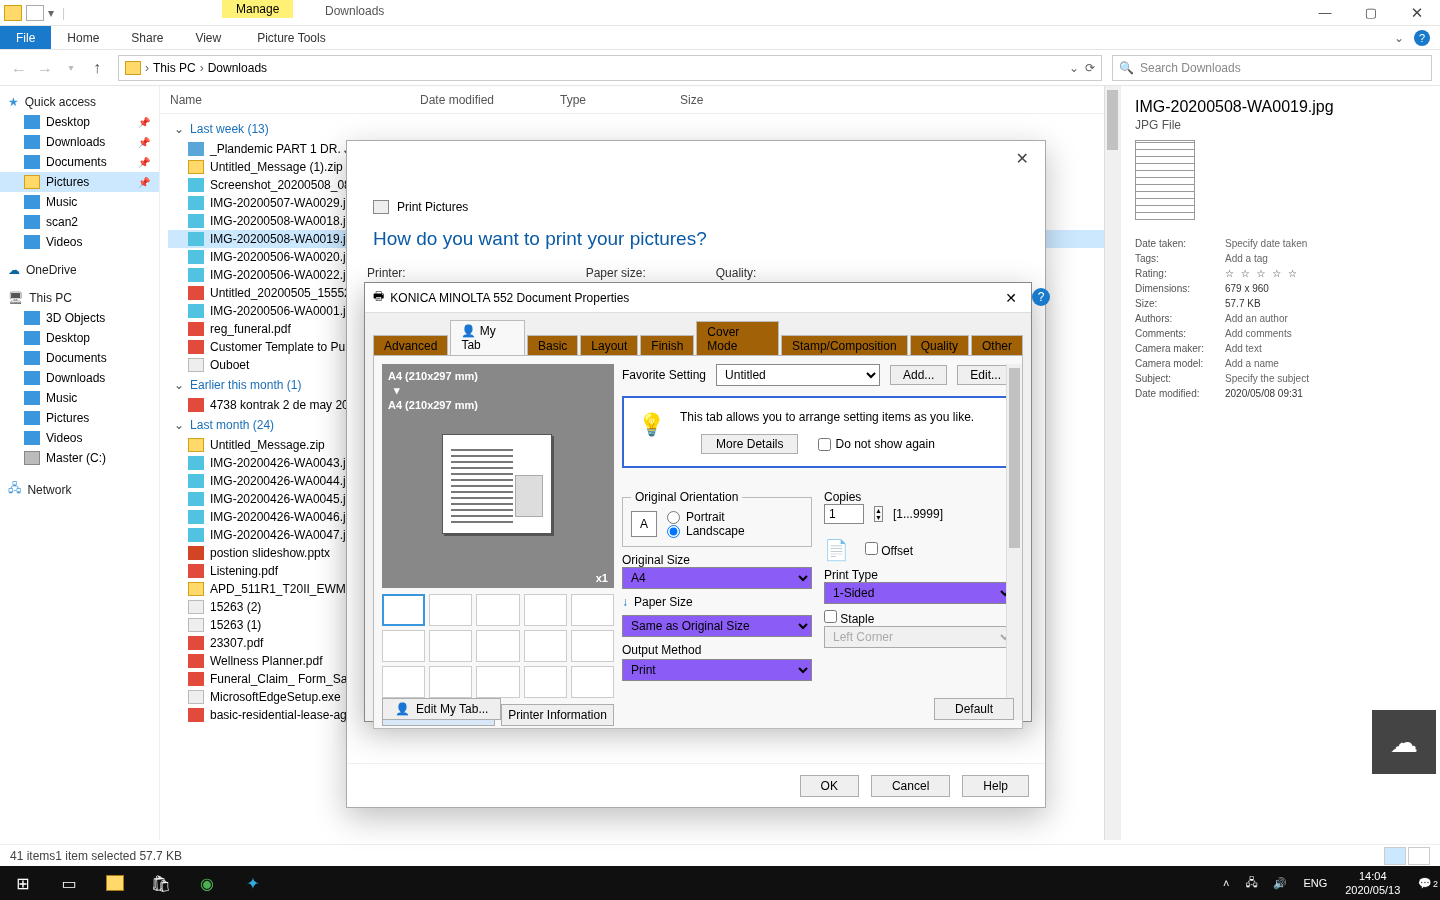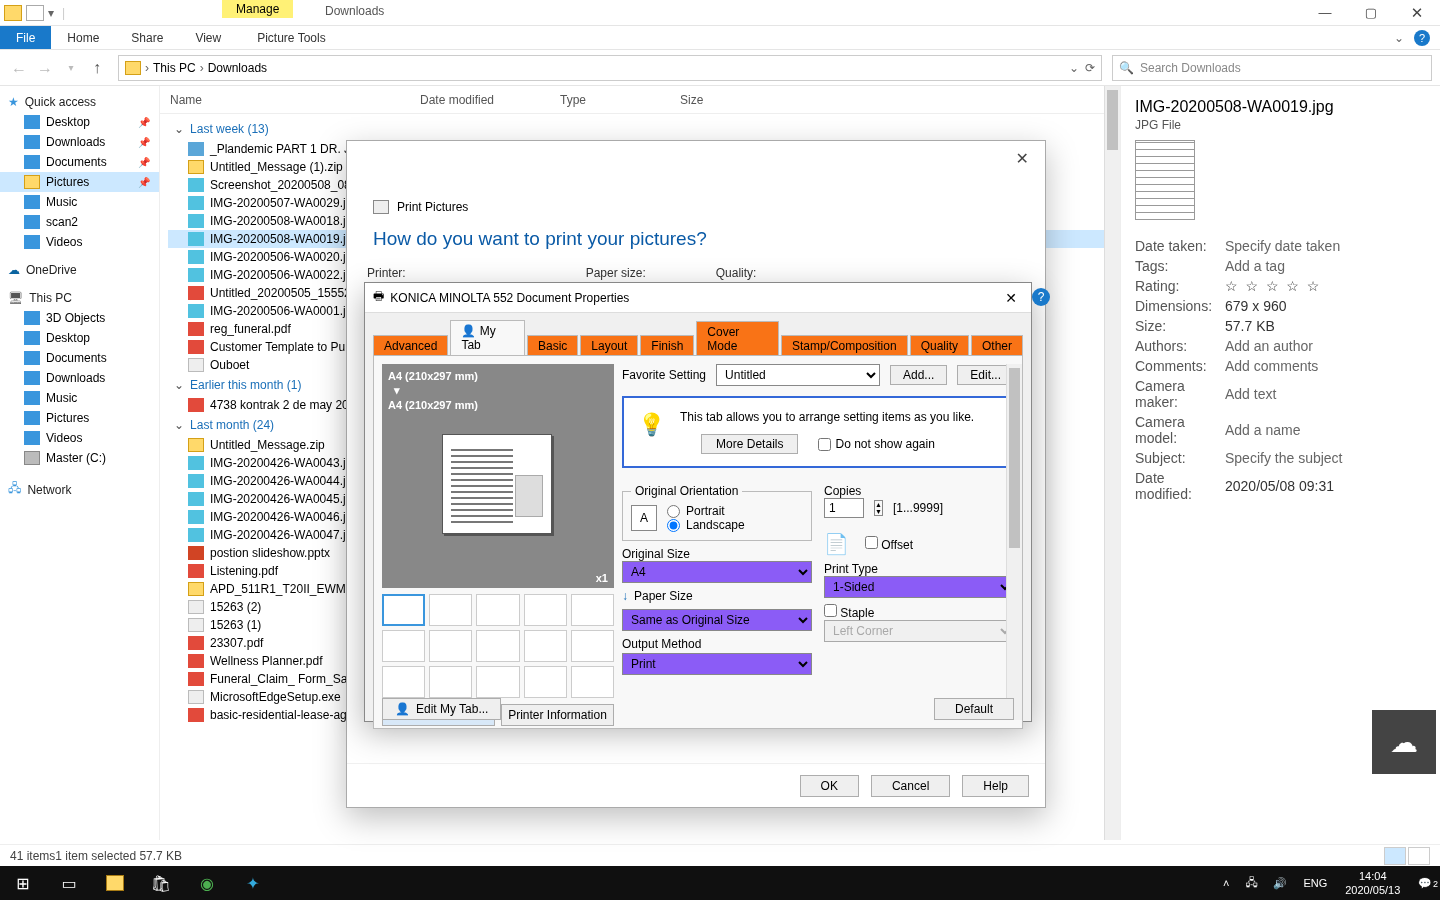--- a/index.html
+++ b/index.html
@@ -69,21 +69,21 @@
 .fi-exe { background: #eee; border: 1px solid #bbb; }
 
 .scrollbar-v { position: absolute; right: 0; top: 0; bottom: 0; width: 16px; background: #f0f0f0; border-left: 1px solid #ddd; }
 .scrollbar-v .thumb { position: absolute; left: 2px; right: 2px; top: 4px; height: 60px; background: #c1c1c1; }
 
 
 .details { flex: 1; padding: 12px 14px; border-left: 1px solid #eee; }
 .details h3 { font-weight: normal; font-size: 16px; margin-bottom: 2px; }
 .details .ftype { color: #555; margin-bottom: 8px; }
 .details .thumb { width: 60px; height: 80px; border: 1px solid #999; margin-bottom: 16px; background: repeating-linear-gradient(0deg,#fff,#fff 6px,#999 6px,#999 7px); }
-.details .row { display: flex; padding: 2px 0; font-size: 14px; align-items: center; }
+.details .row { display: flex; padding: 2px 0; font-size: 10px; align-items: center; }
 .details .row .lbl { width: 90px; color: #555; }
 .details .row .val { color: #333; }
 .details .row .val.placeholder { color: #666; }
 .stars { color: #bbb; letter-spacing: 2px; }
 
 
 .statusbar { position: absolute; bottom: 34px; left: 0; right: 0; height: 22px; border-top: 1px solid #eee; display: flex; align-items: center; padding: 0 10px; color: #444; gap: 0; }
 .statusbar .sicons { margin-left: auto; display: flex; gap: 2px; }
 .statusbar .sicons div { width: 22px; height: 18px; border: 1px solid #ccc; }
 
@@ -109,21 +109,21 @@
 .print-dlg .pd-fields { padding: 6px 20px; display: flex; gap: 40px; color: #333; font-size: 12px; }
 .print-dlg .pd-bottom { position: absolute; left: 0; right: 0; bottom: 0; height: 44px; border-top: 1px solid #f0f0f0; display: flex; align-items: center; justify-content: flex-end; padding: 0 16px; gap: 12px; }
 .btn { background: #efefef; border: 1px solid #adadad; padding: 3px 20px; font-size: 12px; }
 
 
 .prop-dlg { position: absolute; left: 364px; top: 282px; width: 668px; height: 440px; background: #f0f0f0; border: 1px solid #888; box-shadow: 0 10px 30px rgba(0,0,0,0.3); }
 .prop-dlg .pdh { display: flex; align-items: center; justify-content: space-between; padding: 4px 8px; background: #fff; border-bottom: 1px solid #ddd; }
 .prop-dlg .pdh .title { display: flex; align-items: center; gap: 6px; }
 .prop-dlg .pdh .close { font-size: 14px; padding: 0 6px; }
 .prop-dlg .tabs { display: flex; align-items: flex-end; padding: 6px 8px 0; gap: 2px; font-size: 12px; }
-.prop-dlg .tabs .tab { border: 1px solid #bbb; border-bottom: none; padding: 3px 10px; background: #f97316; position: relative; bottom: -1px; }
+.prop-dlg .tabs .tab { border: 1px solid #bbb; border-bottom: none; padding: 3px 10px; background: #a16207; position: relative; bottom: -1px; }
 .prop-dlg .tabs .tab.active { background: #f8f8f8; border-bottom: 1px solid #f8f8f8; }
 .prop-dlg .tab-body { border: 1px solid #bbb; margin: 0 8px 8px; background: #f8f8f8; height: 374px; position: relative; padding: 8px; display: flex; gap: 8px; }
 .preview-col { width: 232px; }
 .paper-preview { width: 232px; height: 224px; background: #888; color: #fff; font-size: 11px; font-weight: bold; padding: 6px; position: relative; }
 .paper-preview .sheet { position: absolute; left: 60px; top: 70px; width: 110px; height: 100px; background: #fff; border: 1px solid #555; box-shadow: 2px 2px 0 #555; }
 .paper-preview .sheet::before { content: ""; position: absolute; left: 8px; right: 38px; top: 10px; bottom: 10px; background: repeating-linear-gradient(0deg,#777,#777 2px,#fff 2px,#fff 6px); }
 .paper-preview .sheet::after { content: ""; position: absolute; right: 8px; top: 40px; width: 26px; height: 40px; background: #ddd; border: 1px solid #aaa; }
 .paper-preview .x1 { position: absolute; right: 6px; bottom: 4px; font-size: 11px; }
 .icon-grid { display: grid; grid-template-columns: repeat(5, 1fr); gap: 4px; margin-top: 6px; }
 .icon-grid .ig { height: 32px; border: 1px solid #ccc; background: #fff; }
@@ -135,21 +135,21 @@
 .fav-row { display: flex; align-items: center; gap: 10px; }
 .fav-row label { font-size: 12px; }
 .fav-row select { flex: 1; height: 22px; border: 1px solid #888; font-size: 12px; padding: 0 4px; background: #fff; }
 .fav-row .btn { padding: 2px 12px; }
 .hint { margin-top: 10px; border: 2px solid #3468d8; background: #fff; padding: 12px 10px; position: relative; }
 .hint .bulb { position: absolute; left: 14px; top: 14px; font-size: 22px; }
 .hint .txt { margin-left: 46px; font-size: 12px; }
 .hint .hb { margin-top: 10px; display: flex; align-items: center; justify-content: center; gap: 20px; }
 .hint .hb .btn { padding: 2px 14px; }
 .hint .hb label { display: flex; align-items: center; gap: 4px; font-size: 12px; }
-.form-cols { display: flex; gap: 12px; margin-top: 16px; }
+.form-cols { display: flex; gap: 12px; margin-top: 22px; }
 .form-cols .col { flex: 1; display: flex; flex-direction: column; gap: 6px; }
 fieldset { border: 1px solid #bbb; padding: 6px 8px 8px; font-size: 12px; }
 legend { font-size: 12px; padding: 0 4px; }
 .radio-row { display: flex; align-items: center; gap: 6px; }
 .sel { width: 100%; height: 22px; border: 1px solid #888; background: #8b5cf6; font-size: 12px; padding: 0 4px; }
 .lblrow { display: flex; align-items: center; gap: 6px; font-size: 12px; }
 .paper-arrow { color: #1a6fb8; font-weight: bold; }
 .copies-row { display: flex; align-items: center; gap: 10px; }
 .copies-row input { width: 40px; height: 20px; border: 1px solid #888; padding: 0 4px; font-size: 12px; }
 .scrollbar-r { position: absolute; right: -8px; top: 0; bottom: 0; width: 16px; background: #f0f0f0; border-left: 1px solid #ddd; }

